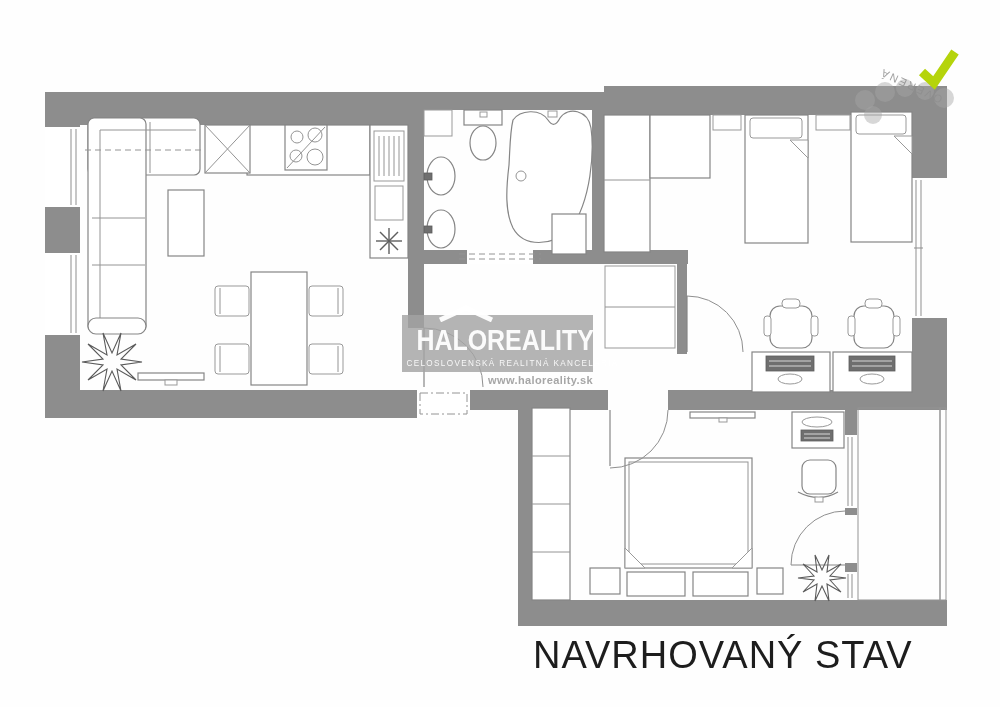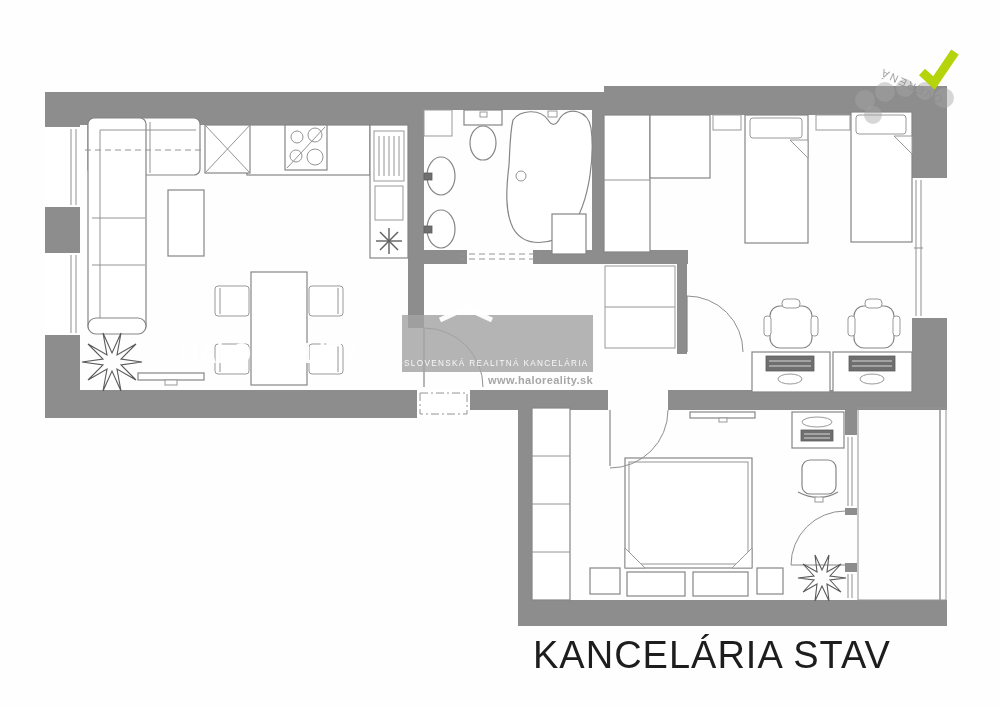--- a/index.html
+++ b/index.html
@@ -15,22 +15,22 @@
   .arc{fill:none;stroke:#8f8f8f;stroke-width:1;}
   .dark{fill:#6f6f6f;stroke:#5d5d5d;stroke-width:0.8;}
   .keyline{stroke:#d8d8d8;stroke-width:1;fill:none;}
   .winline{stroke:#8f8f8f;stroke-width:1;fill:none;}
   .dashed{stroke-dasharray:6 4;}
   .dashdot{stroke-dasharray:8 3 2 3;}
   .scallop{fill:#a6a6a6;opacity:.45;}
 
   .overlay{position:absolute;z-index:5;}
   #wm-bar{left:402px;top:315px;width:191px;height:57px;
-          background:rgba(163,163,163,.82);display:flex;flex-direction:row;
-          align-items:flex-end;justify-content:flex-end;padding-bottom:4px;box-sizing:border-box;}
+          background:rgba(163,163,163,.82);display:flex;flex-direction:column;
+          align-items:flex-start;justify-content:flex-end;padding-bottom:4px;box-sizing:border-box;}
   #wm-brand{font-size:29px;font-weight:bold;color:rgba(255,255,255,.95);
             letter-spacing:0px;line-height:1;transform:scaleX(.86);white-space:nowrap;}
   #wm-tag{font-size:8.5px;color:rgba(255,255,255,.9);letter-spacing:1.4px;
           margin-top:3px;white-space:nowrap;transform:scaleX(.96);}
   #wm-roof{position:absolute;left:34px;top:-11px;}
   #wm-url{left:402px;top:374px;width:191px;text-align:right;font-size:11px;
           font-weight:bold;color:#a6a6a6;letter-spacing:.4px;
           text-shadow:0 0 2px #fff;}
   #caption{left:533px;top:634px;width:370px;font-size:38px;color:#1d1d1d;
            letter-spacing:1px;white-space:nowrap;}
@@ -307,20 +307,20 @@
 
   <div class="overlay" id="wm-bar" style="position:absolute;">
     <svg id="wm-roof" width="60" height="18">
       <polyline points="4,16 30,4 56,16" fill="none" stroke="rgba(255,255,255,.95)" stroke-width="5"></polyline>
     </svg>
     <div id="wm-brand">HALOREALITY</div>
     <div id="wm-tag">CELOSLOVENSKÁ REALITNÁ KANCELÁRIA</div>
   </div>
   <div class="overlay" id="wm-url" style="position:absolute;">www.haloreality.sk</div>
 
-  <div class="overlay" id="caption" style="position:absolute;">KANCELÁRIA STAV</div>
+  <div class="overlay" id="caption" style="position:absolute;">NAVRHOVANÝ STAV</div>
 
   <div class="overlay" id="stamp" style="position:absolute;">OVERENÁ</div>
 
   <svg class="overlay" id="check" style="position:absolute;" width="70" height="60">
     <polyline points="14,34 26,45 47,14" fill="none" stroke-width="9" stroke="#b5d40b"></polyline>
   </svg>
 </div>
 
 </body></html>

